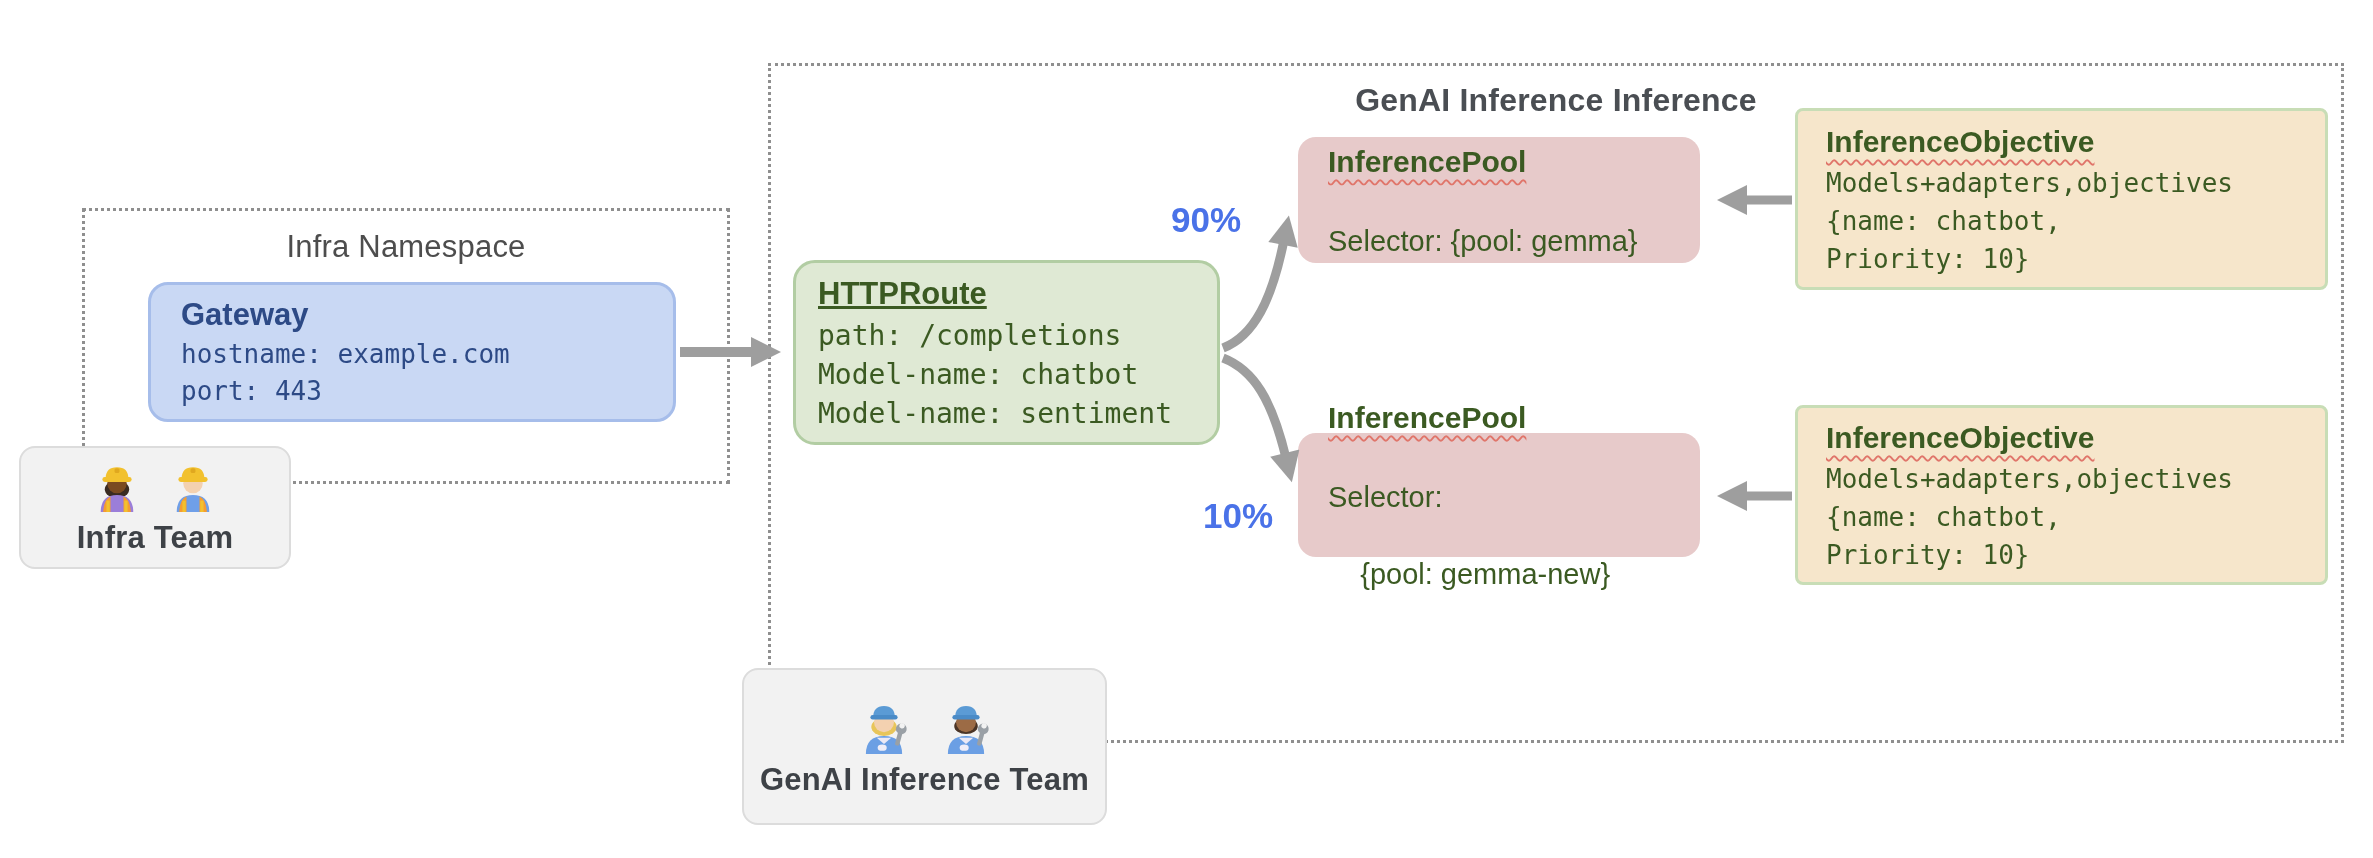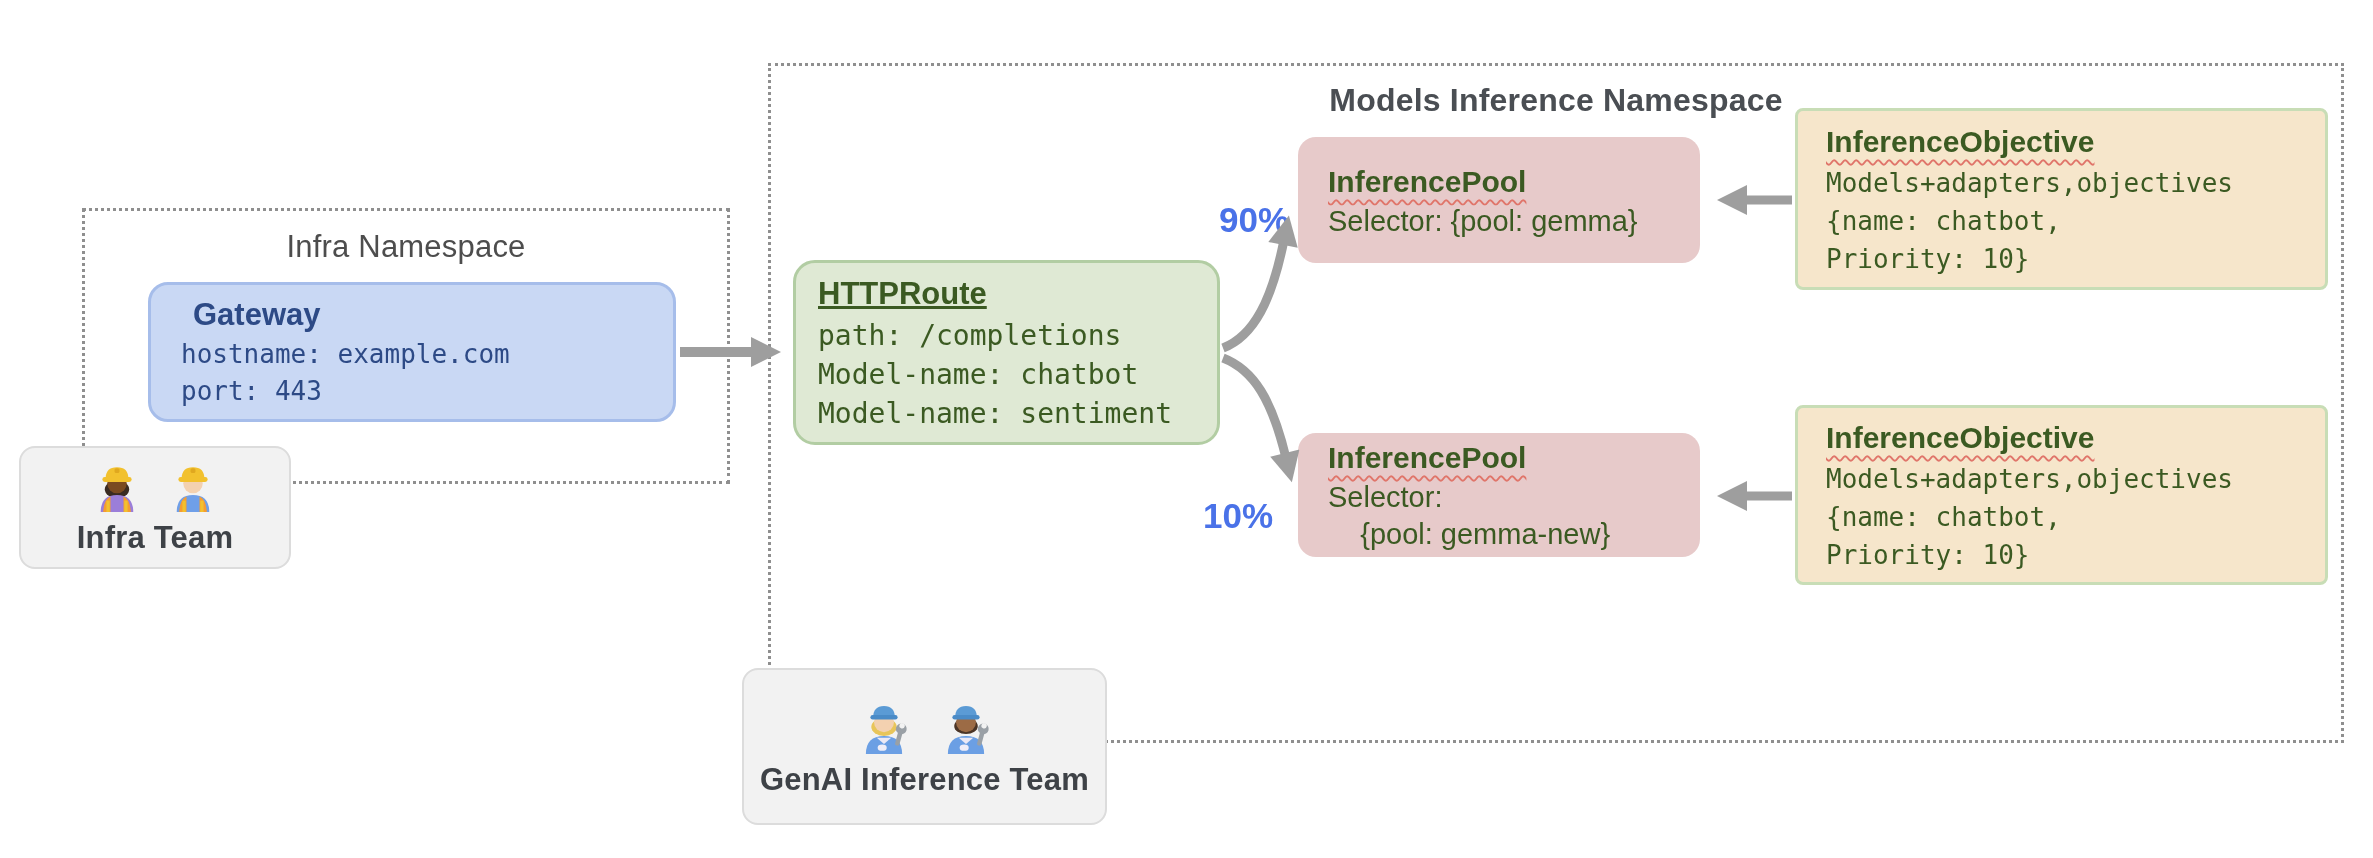--- a/index.html
+++ b/index.html
@@ -49,35 +49,35 @@
     text-decoration-thickness: 2px;
     text-underline-offset: 7px;
   }
   .mono-line, .sans-line { white-space: pre; }
 
   .gateway {
     left: 148px; top: 282px; width: 528px; height: 140px;
     background: #c9d8f4; border: 3px solid #a6bdea;
     padding-left: 30px; color: #2d4a86;
   }
-  .gateway .node-title { font-size: 31px; line-height: 42px; margin-left: 12px; }
+  .gateway .node-title { font-size: 31px; line-height: 42px; }
   .gateway .mono-line { font-family: "DejaVu Sans Mono", monospace; font-size: 26px; line-height: 37px; }
 
   .httproute {
     left: 793px; top: 260px; width: 427px; height: 185px;
     background: #dfe9d4; border: 3px solid #b2cda3;
     padding-left: 22px; color: #3b5a22; border-radius: 22px;
   }
   .httproute .node-title { font-size: 31px; line-height: 44px; text-decoration: underline; }
   .httproute .mono-line { font-family: "DejaVu Sans Mono", monospace; font-size: 28px; line-height: 39px; }
 
   .pool {
     left: 1298px; width: 402px;
     background: #e7caca; border: none;
-    padding-left: 30px; color: #3b5a22; border-radius: 18px;
+    padding-left: 30px; color: #3b5a22; border-radius: 18px; gap: 40px;
   }
   .pool-1 { top: 137px; height: 126px; }
   .pool-2 { top: 433px; height: 124px; }
   .pool .node-title { font-size: 30px; line-height: 42px; width: max-content; }
   .pool .sans-line { font-size: 29px; line-height: 37px; }
 
   .objective {
     left: 1795px; width: 533px;
     background: #f6e6cb; border: 3px solid #c8ddb6;
     padding-left: 28px; color: #3b5a22; border-radius: 8px;
@@ -89,21 +89,21 @@
 
   
   .pct {
     position: absolute;
     width: 140px;
     text-align: center;
     font-size: 35px;
     font-weight: 700;
     color: #4a72e8;
   }
-  .pct-90 { left: 1184px; top: 200px; }
+  .pct-90 { left: 1136px; top: 200px; }
   .pct-10 { left: 1168px; top: 496px; }
 
   
   .team {
     position: absolute;
     background: #f2f2f2;
     border: 2px solid #dcdcdc;
     border-radius: 16px;
     display: flex;
     flex-direction: column;
@@ -125,21 +125,21 @@
 </head>
 <body>
 
 <div class="canvas">
 
   <div class="ns ns-infra">
     <div class="ns-title infra">Infra Namespace</div>
   </div>
 
   <div class="ns ns-genai">
-    <div class="ns-title genai">Models Inference Namespace</div>
+    <div class="ns-title genai">GenAI Inference Inference</div>
   </div>
 
   <svg class="arrows" viewBox="0 0 2373 858">
     <defs>
       <marker id="head" viewBox="0 0 12 12" refX="2" refY="6" markerWidth="36" markerHeight="30" markerUnits="userSpaceOnUse" orient="auto">
         <path d="M0 0 L12 6 L0 12 Z" fill="#9e9e9e"></path>
       </marker>
     </defs>
 
     <path d="M 680 352 L 756 352" stroke="#9e9e9e" stroke-width="10" fill="none" marker-end="url(#head)"></path>

